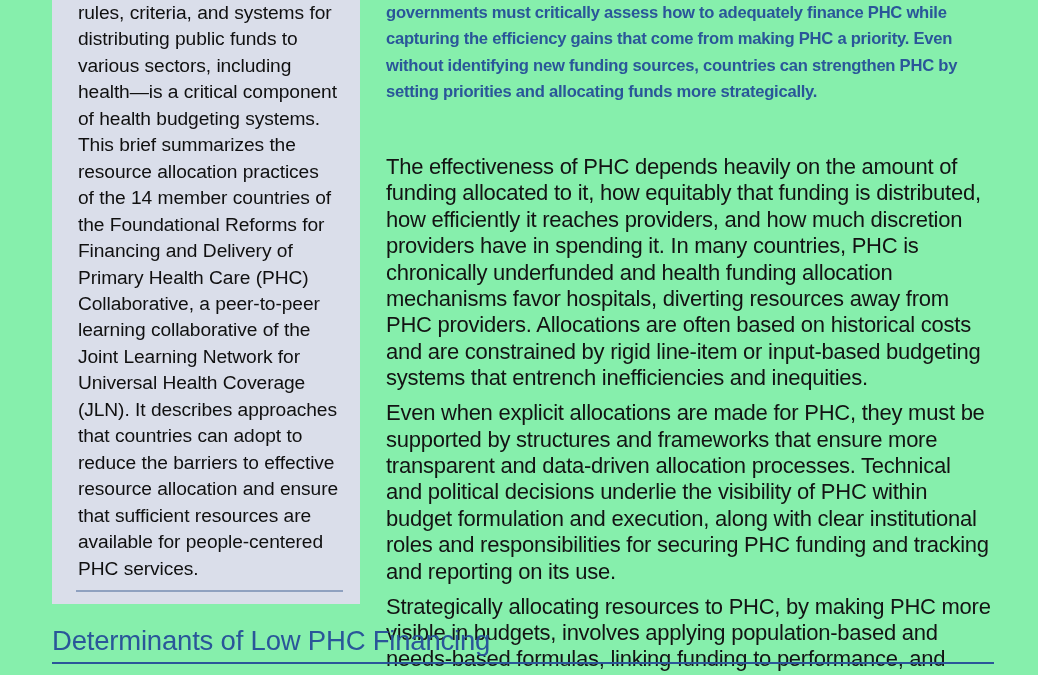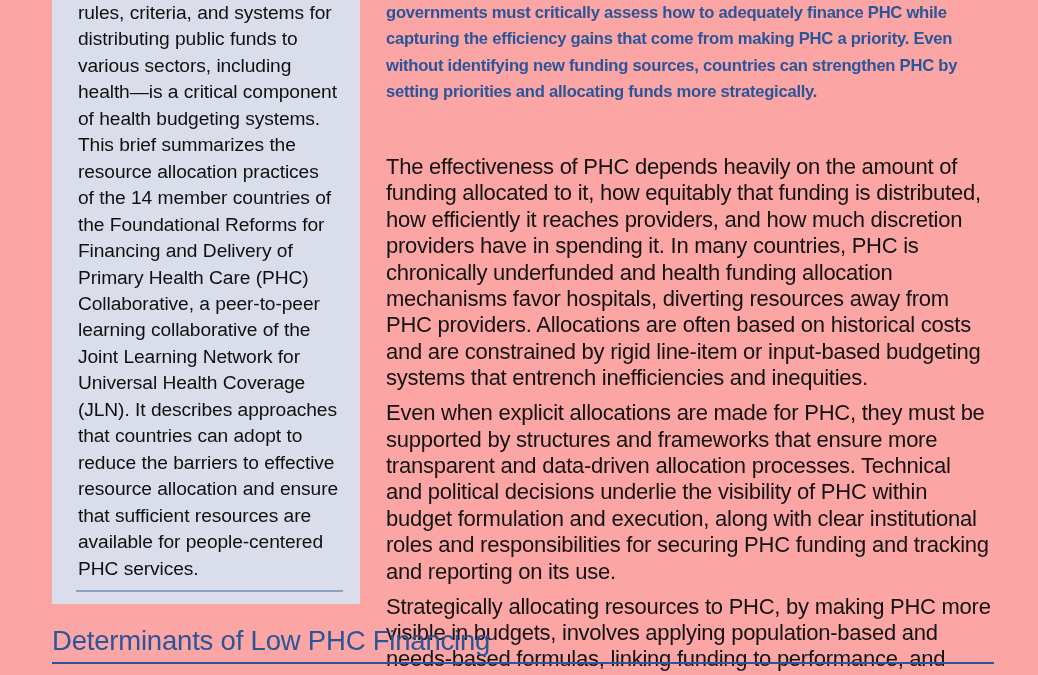--- a/index.html
+++ b/index.html
@@ -14,21 +14,21 @@
     font-family: "Liberation Sans", sans-serif;
     position: relative;
   }
 
   #page {
     position: absolute;
     left: 0;
     top: 0;
     width: 1038px;
     height: 675px;
-    background: #fca5a5;
+    background: #86efac;
   }
 
   
   .sidebar-box {
     position: absolute;
     left: 52px;
     top: -150px;
     width: 308px;
     height: 754px;
     background: #dadeea;

